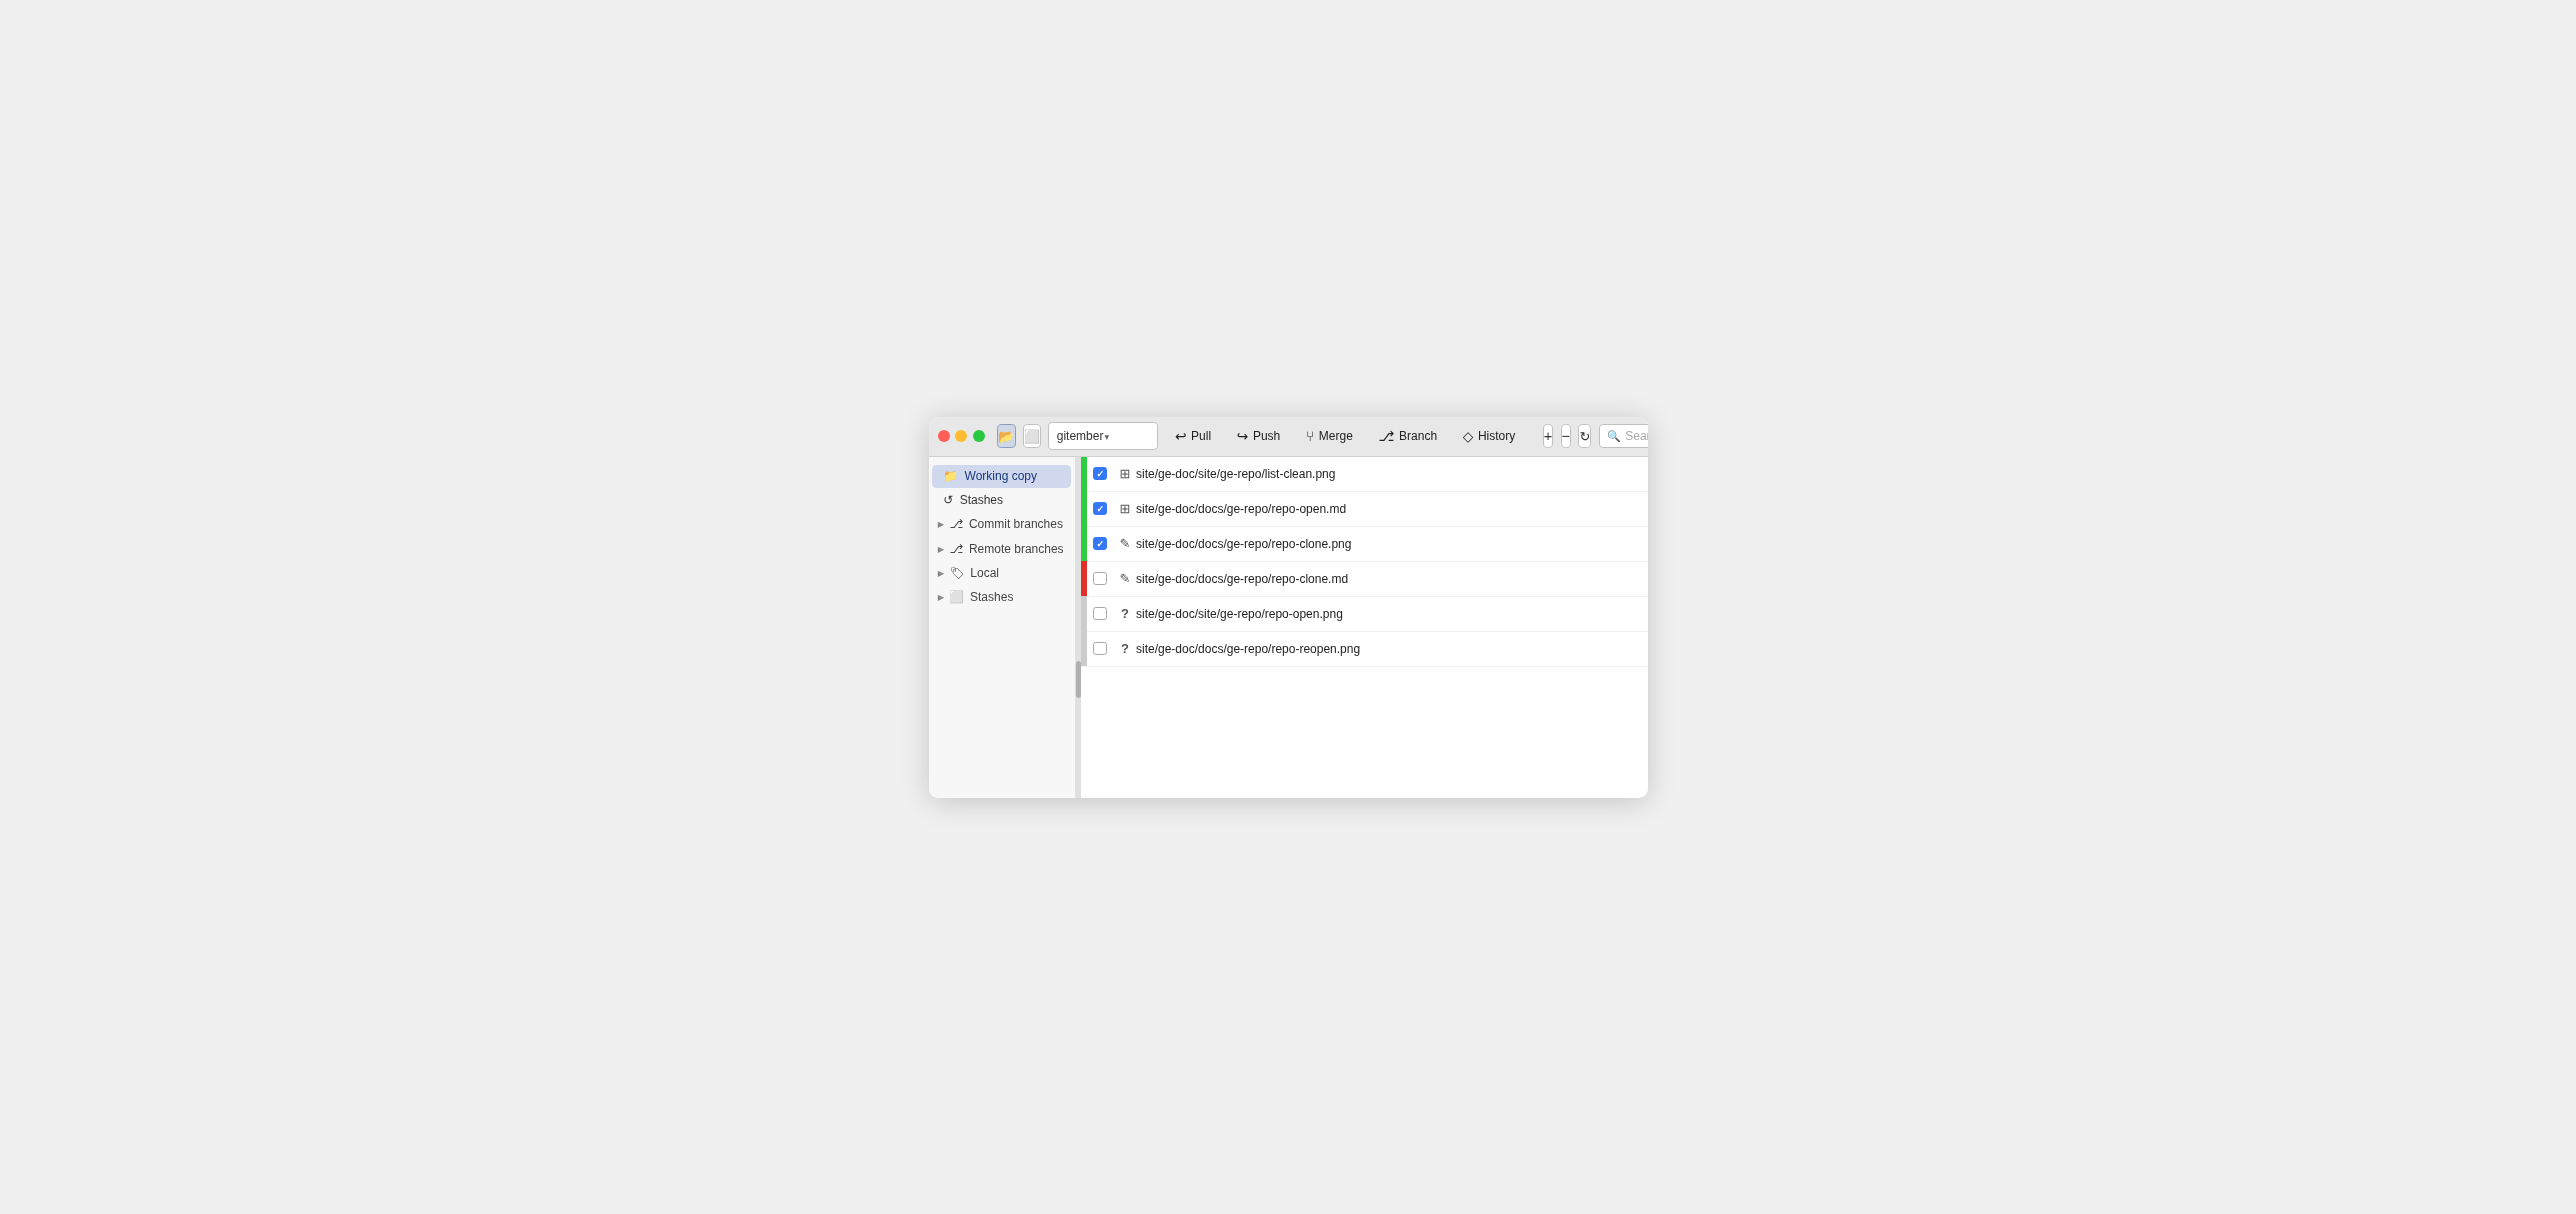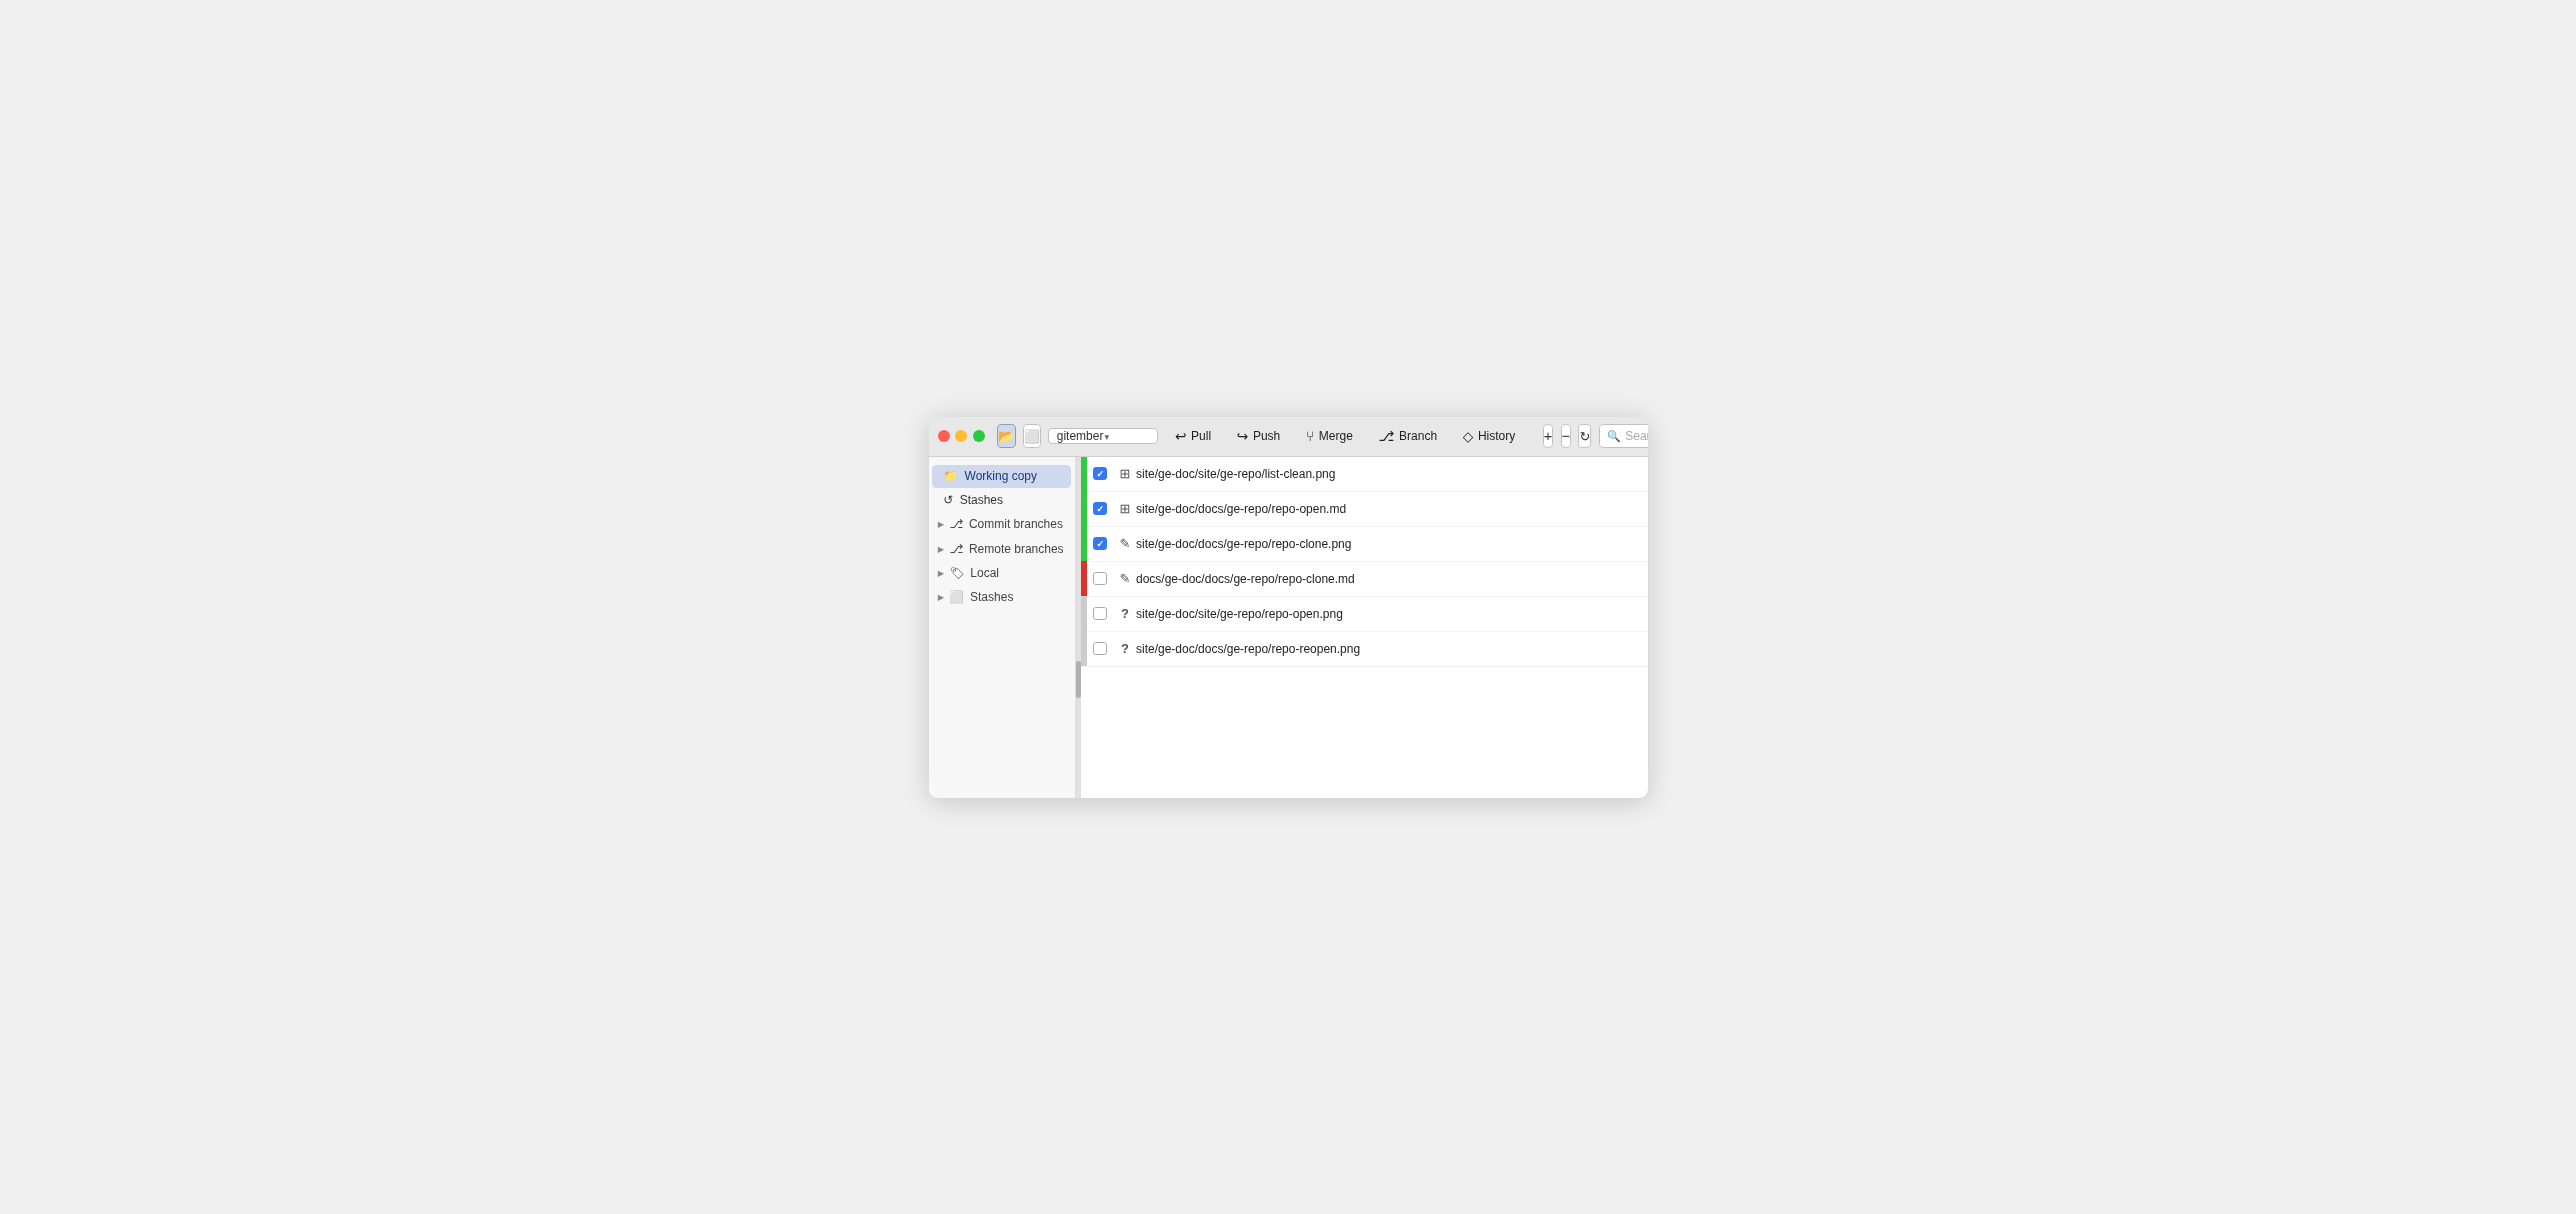--- a/index.html
+++ b/index.html
@@ -63,21 +63,21 @@
       background: #d0d8e8;
       border-color: #8a9bbf;
     }
     .repo-select {
       display: flex;
       align-items: center;
       background: #ffffff;
       border: 0.9px solid #c0c0c0;
       border-radius: 4.6px;
       padding: 1.8px 7.3px;
-      height: 16px;
+      height: 28px;
       gap: 1px;
       cursor: pointer;
       min-width: 110px;
     }
     .repo-select-text {
       font-size: 12px;
       color: #333;
     }
     .repo-select-arrow {
       font-size: 9.2px;
@@ -404,21 +404,21 @@
             <div class="file-type-icon">✎</div>
             <span class="file-path">site/ge-doc/docs/ge-repo/repo-clone.png</span>
           </div>
 
           <div class="file-row">
             <div class="status-bar red"></div>
             <div class="checkbox-area">
               <div class="checkbox"></div>
             </div>
             <div class="file-type-icon">✎</div>
-            <span class="file-path">docs/ge-doc/docs/ge-repo/repo-clone.md</span>
+            <span class="file-path">site/ge-doc/docs/ge-repo/repo-clone.md</span>
           </div>
 
           <div class="file-row">
             <div class="status-bar gray"></div>
             <div class="checkbox-area">
               <div class="checkbox"></div>
             </div>
             <div class="file-type-icon" style="font-weight:bold; color:#555;">?</div>
             <span class="file-path">site/ge-doc/site/ge-repo/repo-open.png</span>
           </div>

